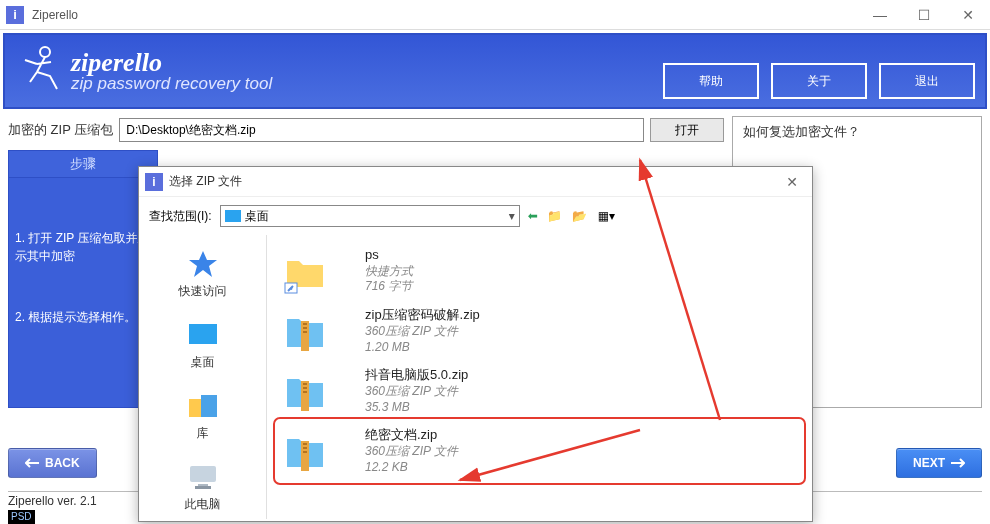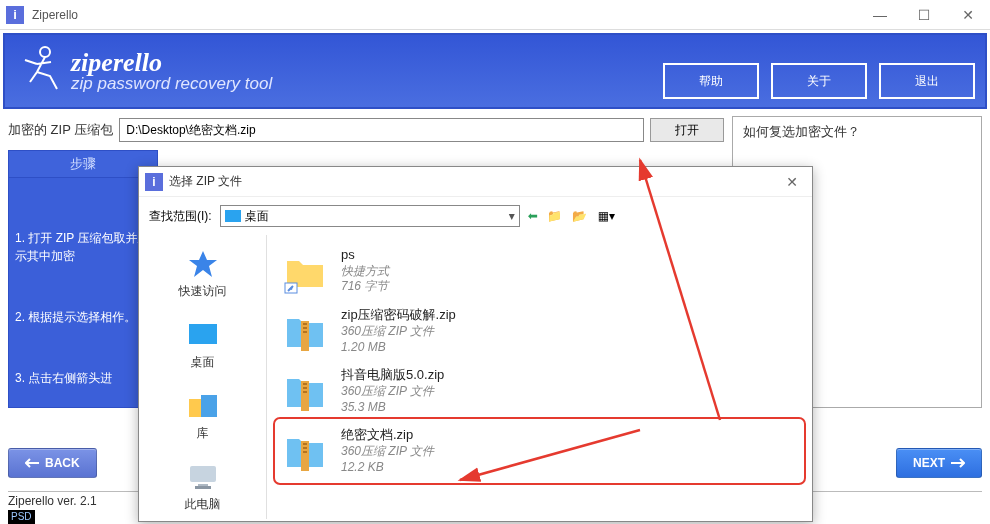--- a/index.html
+++ b/index.html
@@ -63,21 +63,21 @@
 .fd-toolbar { display:flex; gap:10px; align-items:center; }
 
 .fd-body { display:flex; height:calc(100% - 70px); }
 .fd-sidebar { width:128px; border-right:1px solid #e0e0e0; display:flex; flex-direction:column; align-items:center; gap:20px; padding-top:14px; font-size:12px; color:#333; }
 .fd-sidebar .side-item { display:flex; flex-direction:column; align-items:center; gap:4px; }
 .fd-sidebar svg { width:32px; height:30px; }
 
 .fd-files { flex:1; padding:6px 10px; overflow:auto; }
 .file-item { display:flex; align-items:center; gap:12px; padding:6px 4px; border-radius:3px; }
 .file-item .fi-icon { width:48px; height:48px; display:flex; align-items:center; justify-content:center; }
-.file-item .fi-text { font-size:13px; line-height:1.3; }
+.file-item .fi-text { font-size:13px; line-height:1.3;margin-left:24px; }
 .file-item .fi-name { color:#222; }
 .file-item .fi-meta { color:#888; font-size:12px;font-style:italic; }
 .file-item.selected { outline:2px solid #e53a2f; outline-offset:2px; }
 
 
 .arrow-svg { position:absolute; pointer-events:none; }
 </style>
 </head>
 <body>
 
@@ -115,21 +115,20 @@
       <span class="lbl">加密的 ZIP 压缩包</span>
       <input class="path" value="D:\Desktop\绝密文档.zip" style="">
       <button class="open">打开</button>
     </div>
     <div style="display:flex">
       <div class="steps-wrap">
         <div class="steps-head">步骤</div>
         <div class="steps-body">
           <p>1. 打开 ZIP 压缩包取并显示其中加密</p>
           <p>2. 根据提示选择相作。</p>
-          <p>3. 点击右侧箭头进</p>
         </div>
       </div>
     </div>
   </div>
   <div class="hint-box">
     <span>如何复选加密文件？</span>
   </div>
 </div>
 
 <div class="bottom-bar">

